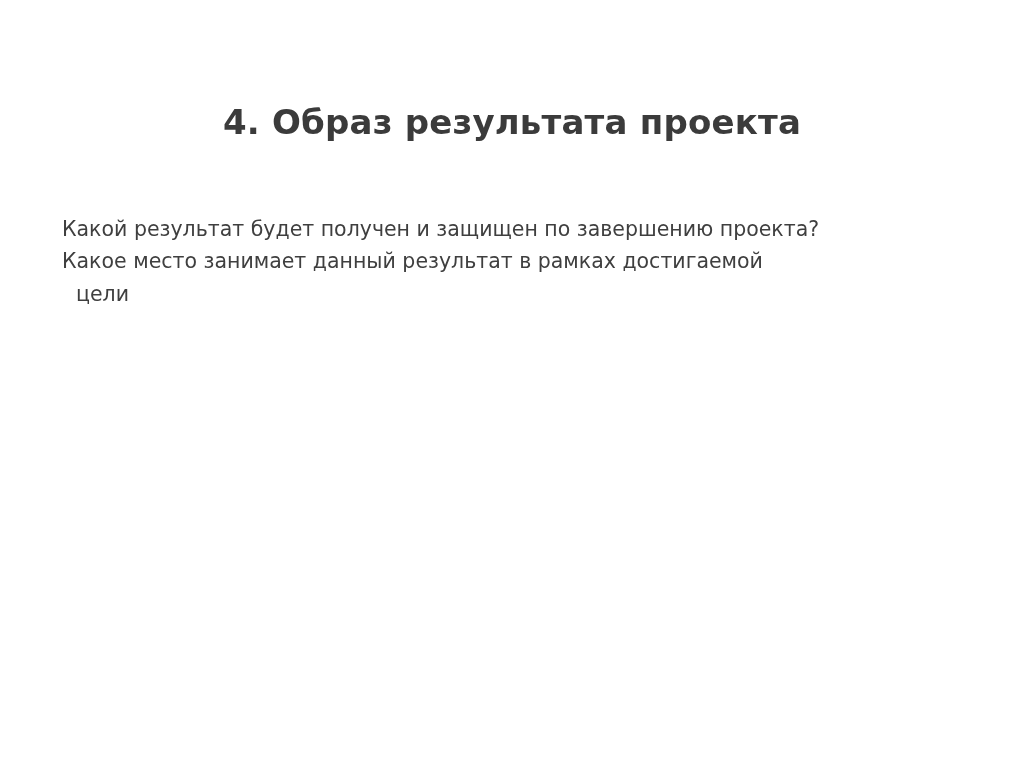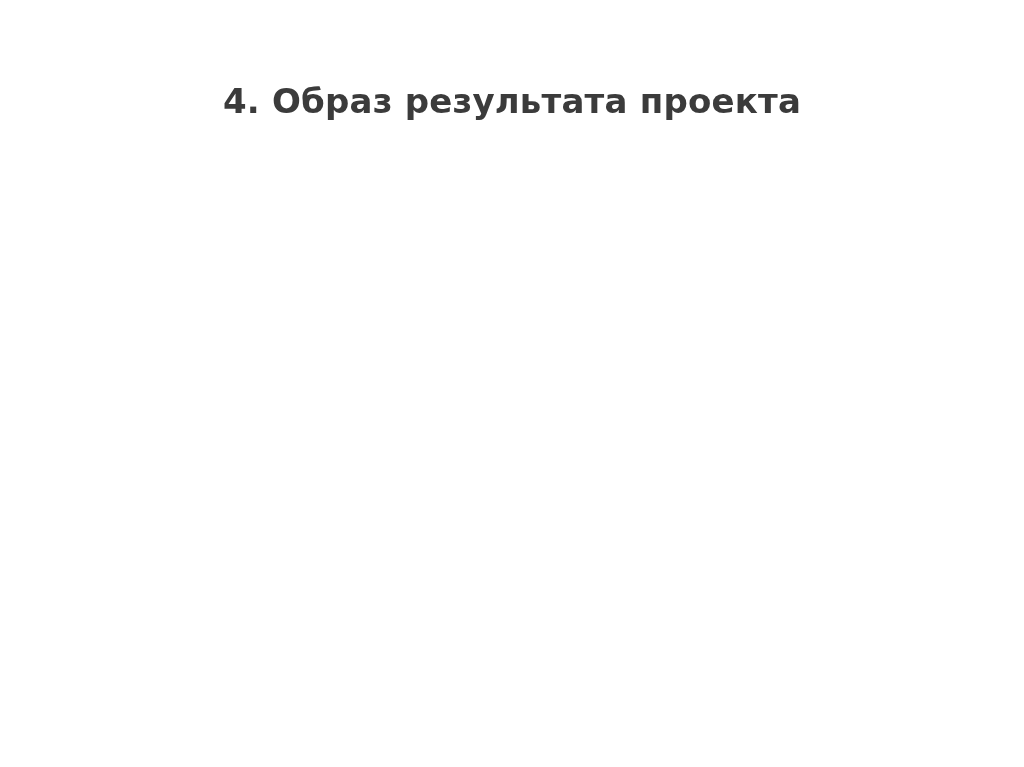--- a/index.html
+++ b/index.html
@@ -10,20 +10,21 @@
   body {
     font-family: "DejaVu Sans", sans-serif;
   }
   .slide {
     position: relative;
     width: 1024px;
     height: 551px;
     background: #ffffff;
     overflow: hidden;
     box-sizing: border-box;
+    margin-top: 21px;
   }
   .slide-title {
     position: absolute;
     left: 0;
     top: 58px;
     width: 1024px;
     text-align: center;
     font-size: 34px;
     font-weight: bold;
     color: #3b3b3b;
@@ -53,20 +54,25 @@
     height: 34px;
   }
 </style>
 </head>
 <body>
 
 <div class="slide">
 
   <h1 class="slide-title">4. Образ результата проекта</h1>
 
+  <div class="slide-body">
+    <div class="body-line">Какой результат будет получен и защищен по завершению проекта?</div>
+    <div class="body-line">Какое место занимает данный результат в рамках достигаемой</div>
+    <div class="body-line indent">цели</div>
+  </div>
 
   <div class="logo">
     <svg viewBox="0 0 34 34" width="34" height="34" aria-hidden="true">
       <g>
         <circle cx="9" cy="9" r="6.2" fill="#9b59b6"></circle>
         <circle cx="25" cy="9" r="6.2" fill="#2d8fd5"></circle>
         <circle cx="9" cy="25" r="6.2" fill="#e8b021"></circle>
         <circle cx="25" cy="25" r="6.2" fill="#2fa84f"></circle>
         <circle cx="17" cy="6" r="5" fill="#6d5fa8"></circle>
         <circle cx="17" cy="28" r="5" fill="#d94f3d"></circle>

